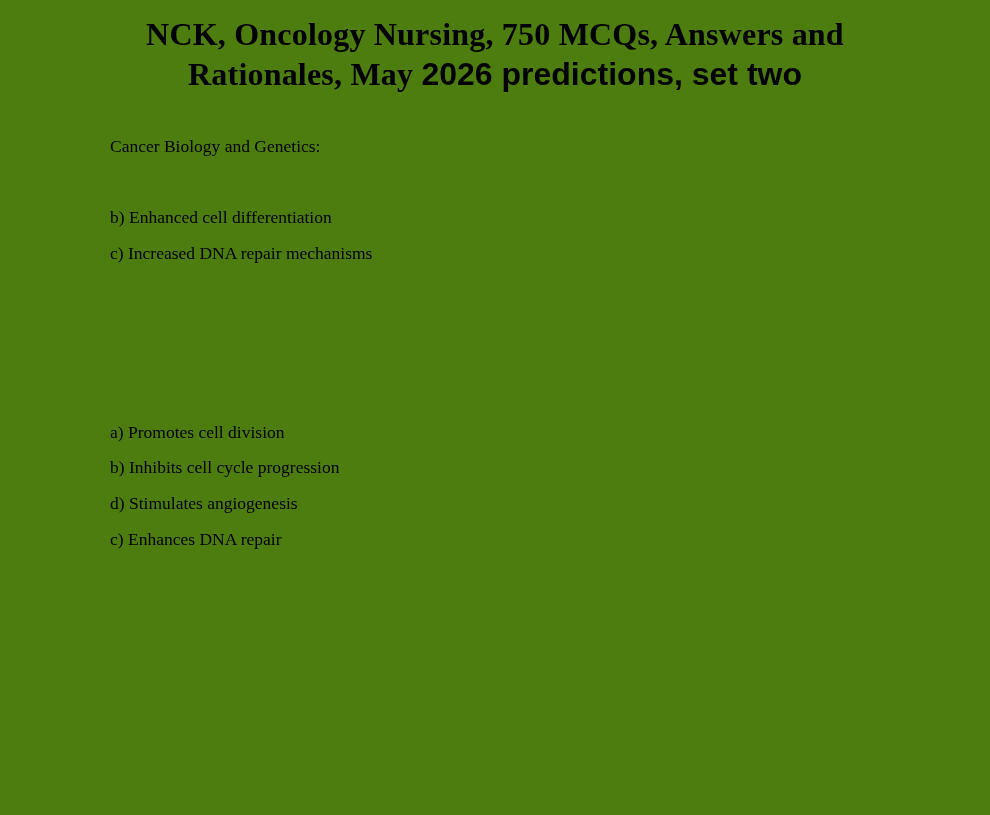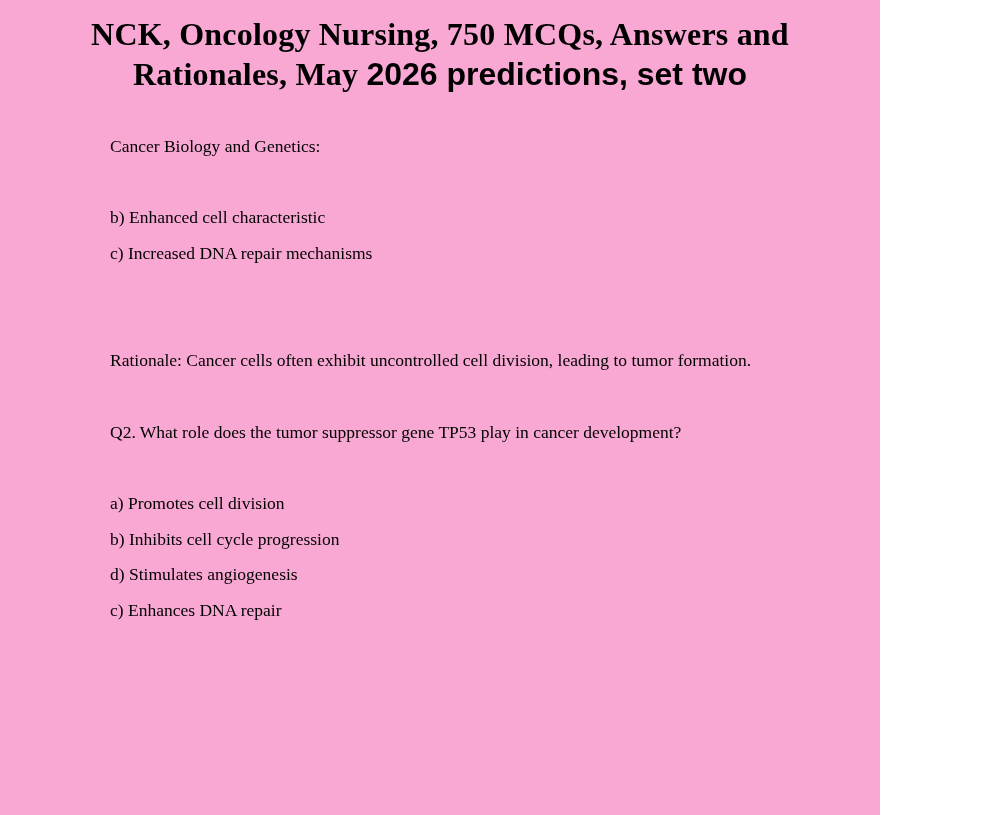--- a/index.html
+++ b/index.html
@@ -2,23 +2,23 @@
 <html><head>
 <meta charset="utf-8">
 <style>
   html, body {
     margin: 0;
     padding: 0;
     background: #ffffff;
   }
   .page {
     position: relative;
-    width: 880px;
+    width: 990px;
     height: 815px;
-    background: #f9a8d4;
+    background: #4d7c0f;
     overflow: hidden;
   }
   .doc-title {
     width: 830px;
     margin: 14px auto 0;
     text-align: center;
     font-family: "Liberation Serif", "DejaVu Serif", serif;
     font-weight: bold;
     font-size: 32px;
     line-height: 40px;
@@ -52,33 +52,31 @@
 
   <h1 class="doc-title"><span class="title-serif">NCK, Oncology Nursing, 750 MCQs, Answers and Rationales, May </span><span class="title-sans">2026 predictions, set two</span></h1>
 
   <div class="doc-body">
 
     <p>Cancer Biology and Genetics:</p>
 
 
     <div class="blank-line"></div>
 
-    <p>b) Enhanced cell characteristic</p>
+    <p>b) Enhanced cell differentiation</p>
     <p>c) Increased DNA repair mechanisms</p>
 
     <div class="blank-line"></div>
 
 
     <div class="blank-line"></div>
 
-    <p>Rationale: Cancer cells often exhibit uncontrolled cell division, leading to tumor formation.</p>
 
     <div class="blank-line"></div>
 
-    <p>Q2. What role does the tumor suppressor gene TP53 play in cancer development?</p>
 
     <div class="blank-line"></div>
 
     <p>a) Promotes cell division</p>
     <p>b) Inhibits cell cycle progression</p>
     <p>d) Stimulates angiogenesis</p>
     <p>c) Enhances DNA repair</p>
 
   </div>
 </div>

